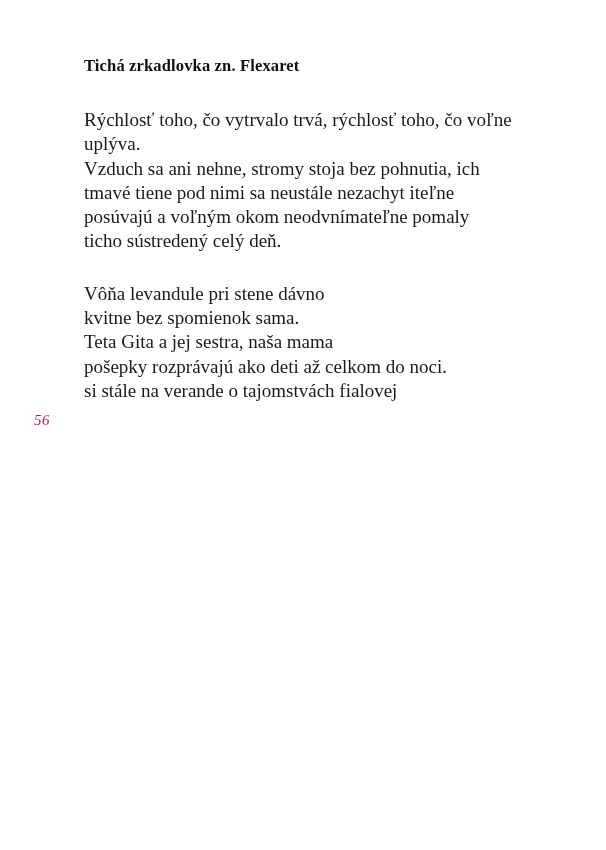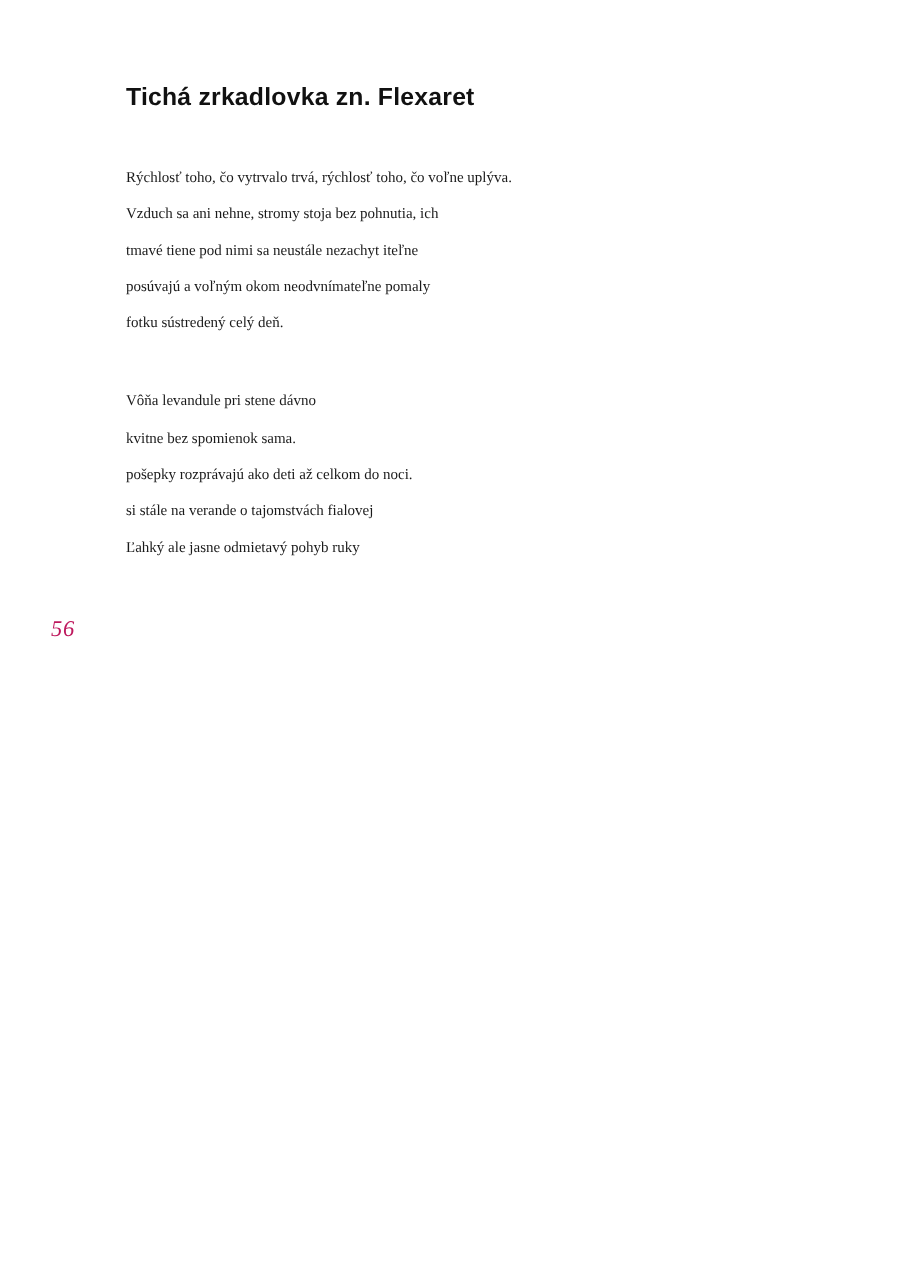--- a/index.html
+++ b/index.html
@@ -30,36 +30,36 @@
     color: #be185d;
     letter-spacing: 0.5px;
   }
   .content {
     position: absolute;
     left: 84px;
     top: 56px;
     width: 440px;
   }
   .poem-title {
-    font-family: Liberation Sans, sans-serif;
+    font-family: Liberation Serif, serif;
     font-size: 16.5px;
     font-weight: bold;
     color: #111111;
     margin: 0 0 32px 0;
     letter-spacing: 0.15px;
   }
   .stanza {
     margin: 0 0 28px 0;
   }
   .stanza:last-child {
     margin-bottom: 0;
   }
   .line {
     font-family: "Liberation Serif", serif;
-    font-size: 10px;
+    font-size: 19px;
     line-height: 24.3px;
     color: #1a1a1a;
     white-space: pre-wrap;
   }
 </style>
 </head>
 <body>
 
 <div class="page">
 
@@ -67,25 +67,25 @@
 
   <div class="content">
 
     <h1 class="poem-title">Tichá zrkadlovka zn. Flexaret</h1>
 
     <div class="stanza">
       <div class="line">Rýchlosť toho, čo vytrvalo trvá, rýchlosť toho, čo voľne uplýva.</div>
       <div class="line">Vzduch sa ani nehne, stromy stoja bez pohnutia, ich</div>
       <div class="line">tmavé tiene pod nimi sa neustále nezachyt iteľne</div>
       <div class="line">posúvajú a voľným okom neodvnímateľne pomaly</div>
-      <div class="line">fotku sústredený celý deň.</div>
+      <div class="line">ticho sústredený celý deň.</div>
     </div>
 
     <div class="stanza">
       <div class="line">Vôňa levandule pri stene dávno</div>
       <div class="line">kvitne bez spomienok sama.</div>
+      <div class="line">Teta Gita a jej sestra, naša mama</div>
       <div class="line">pošepky rozprávajú ako deti až celkom do noci.</div>
       <div class="line">si stále na verande o tajomstvách fialovej</div>
-      <div class="line">Ľahký ale jasne odmietavý pohyb ruky</div>
     </div>
 
   </div>
 </div>
 
 </body></html>

